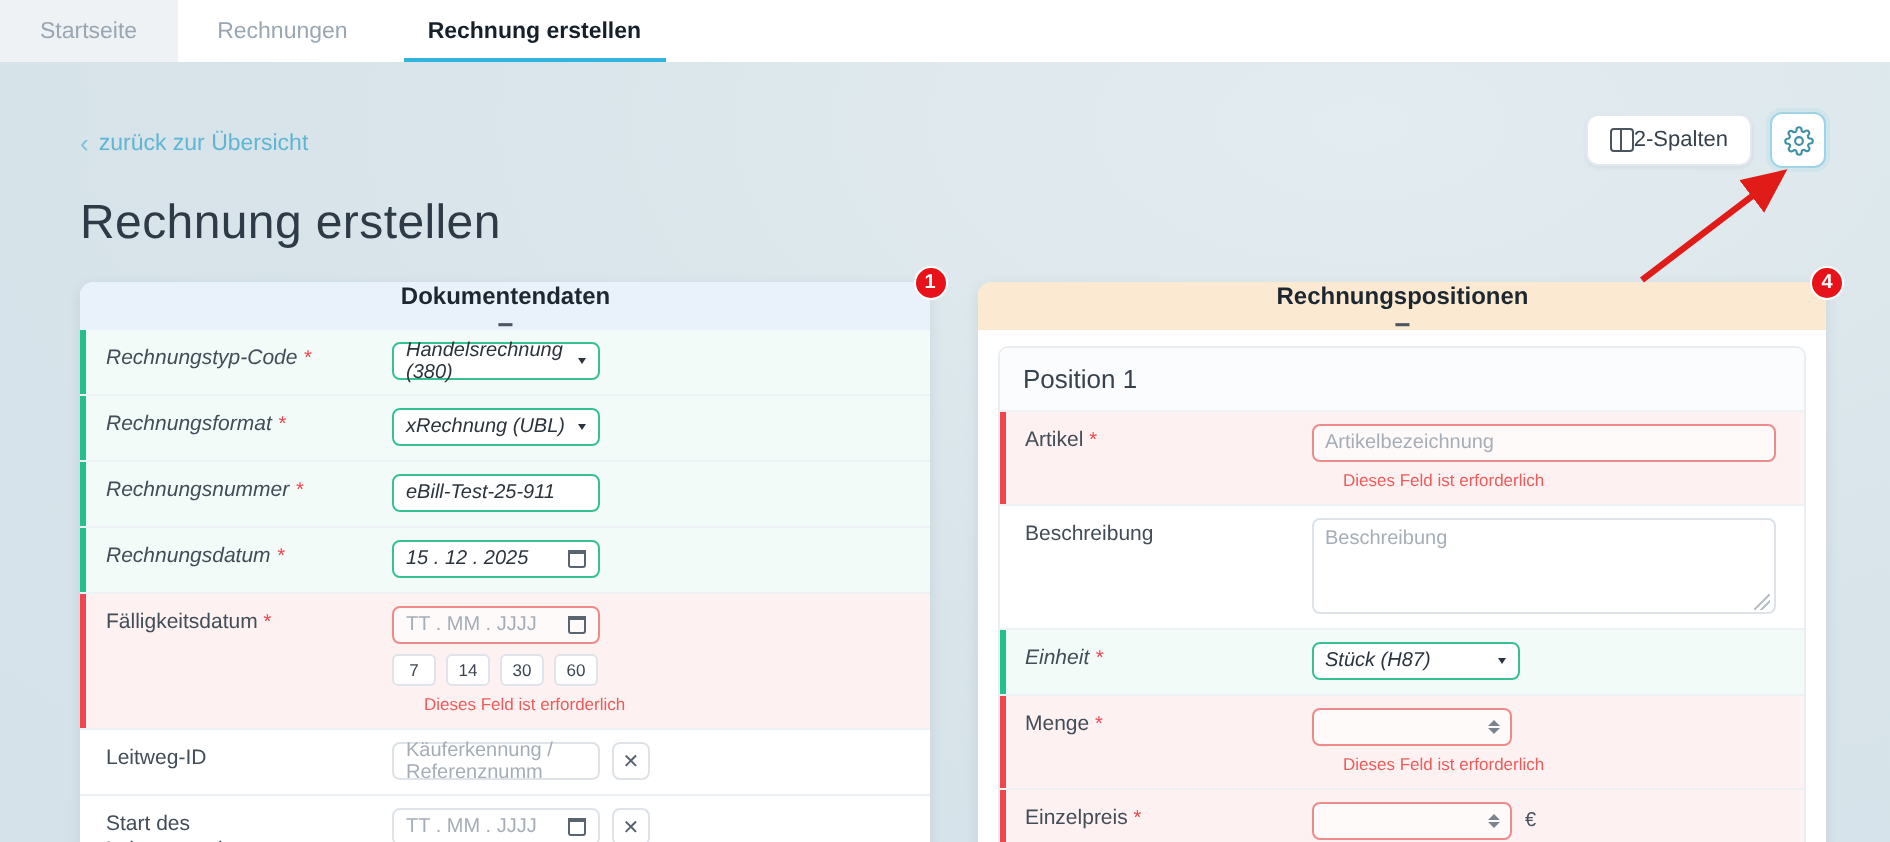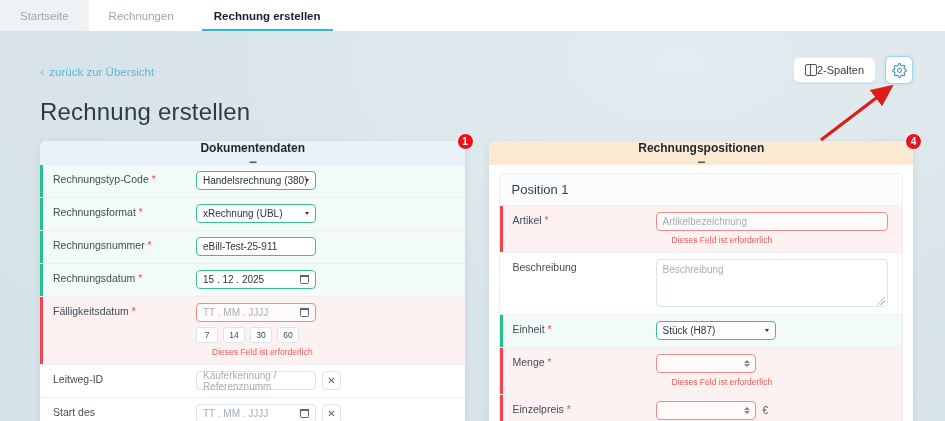--- a/index.html
+++ b/index.html
@@ -197,21 +197,21 @@
     position: relative;
     min-height: 27px;
   }
   .row .bar {
     width: 3px;
     flex: 0 0 3px;
   }
   .row.ok  .bar { background: #22c08a; }
   .row.err .bar { background: #f0454d; }
   .row.none .bar { background: transparent; }
-  .row.ok  { background: #f2fbf7; }
+  .row.ok  { background: #f2fbf7; font-style: italic; }
   .row.err { background: #fdf1f1; }
   .row.none{ background: #fff; }
   .row .lbl {
     width: 145px;
     flex: 0 0 145px;
     font-size: 10.5px;
     color: #424d58;
     padding: 8px 6px 8px 10px;
     line-height: 1.25;
   }
@@ -333,21 +333,21 @@
     position: absolute;
     right: 2px; bottom: 1px;
     width: 8px; height: 8px;
     background:
       linear-gradient(135deg, transparent 46%, #b9c1c9 46%, #b9c1c9 56%, transparent 56%),
       linear-gradient(135deg, transparent 68%, #b9c1c9 68%, #b9c1c9 78%, transparent 78%);
   }
   .unit { font-size: 10px; color: #4a545e; margin-left: 7px; }
   .w90  { width: 100px; }
   .w230 { width: 232px; }
-  .w125 { width: 120px; }
+  .w125 { width: 104px; }
   .flexline { display: flex; align-items: center; }
 </style>
 </head>
 <body>
 
 <div class="tabbar">
   <div class="tab">
     <span>Startseite</span>
   </div>
   <div class="tab light">

